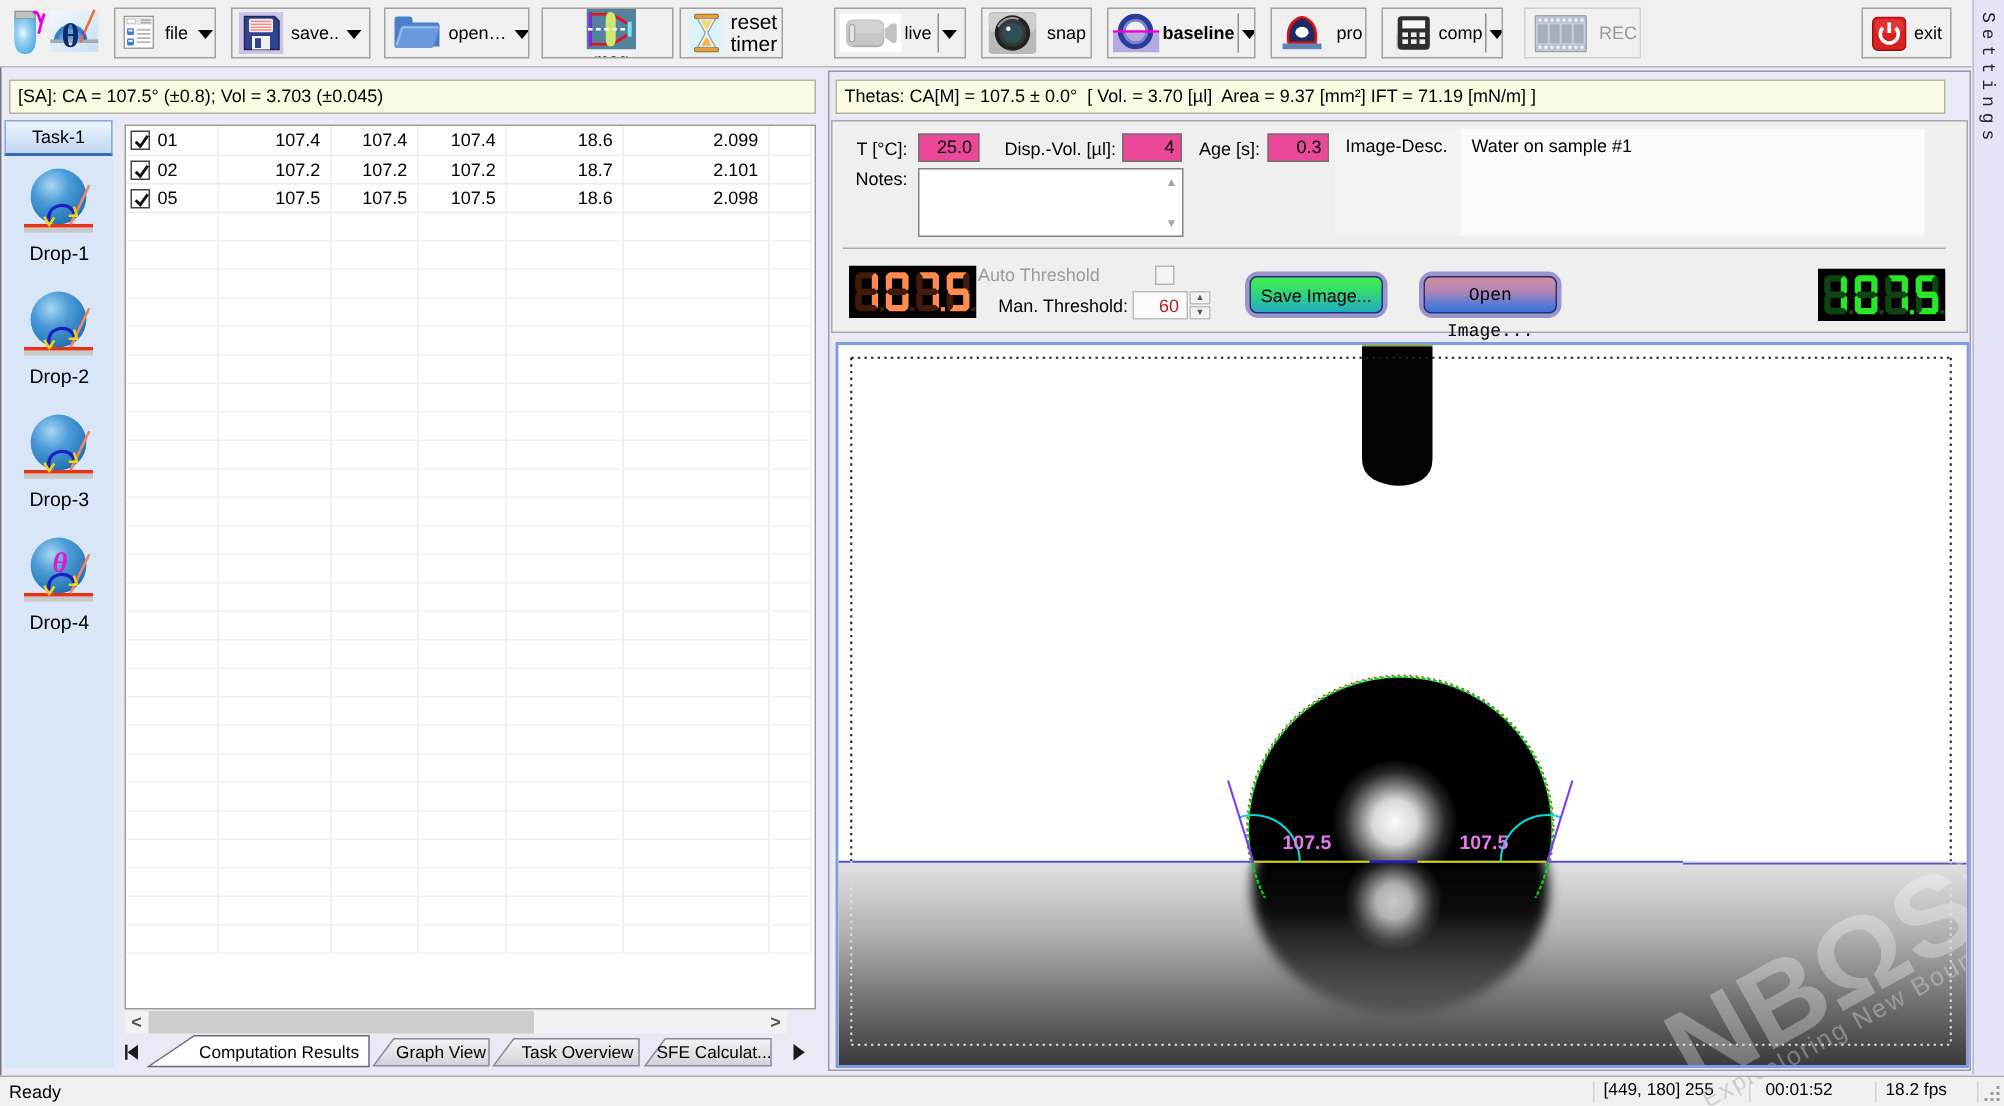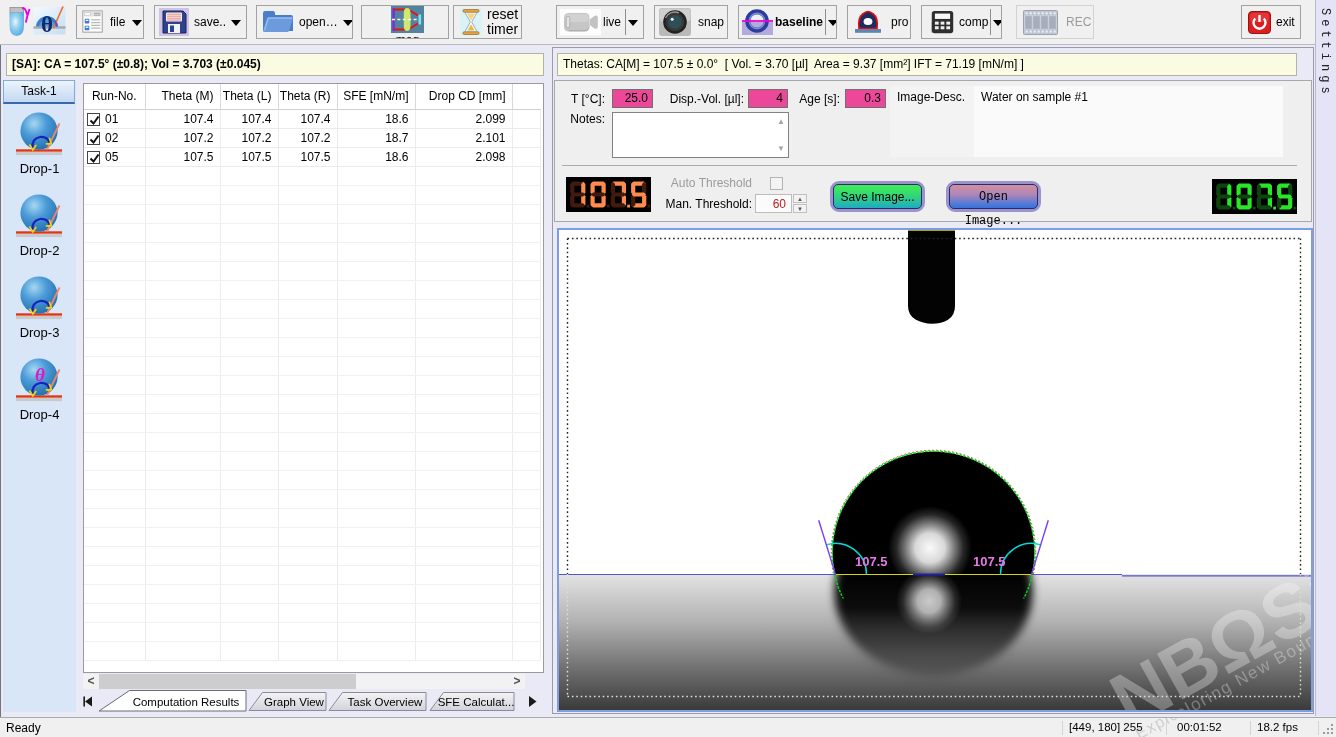--- a/index.html
+++ b/index.html
@@ -278,21 +278,21 @@
       <svg width="23" height="23" viewBox="0 0 23 23" style="margin-left:6px;">
         <rect x="0.5" y="0.5" width="22" height="22" rx="3.5" fill="#d91f1f" stroke="#a01010"></rect>
         <rect x="2" y="2" width="19" height="9" rx="3.5" fill="#e23535"></rect>
         <path d="M7.2 7.5 A 6 6 0 1 0 15.8 7.5" stroke="#fff" stroke-width="2.4" fill="none"></path>
         <line x1="11.5" y1="4" x2="11.5" y2="11" stroke="#fff" stroke-width="2.4"></line>
       </svg>
       <span class="lbl" style="margin-left:5px;">exit</span>
     </div>
   </div>
 
-  <div class="ybar" style="left:6px; width:538px;font-weight:bold;">[SA]: CA = 107.5° (±0.8); Vol = 3.703 (±0.045)</div>
+  <div class="ybar" style="left:6px; width:538px;">[SA]: CA = 107.5° (±0.8); Vol = 3.703 (±0.045)</div>
 
   <div id="sidebar"></div>
   <div id="task1">Task-1</div>
   <svg class="abs" style="left:11px;top:106px;" width="57" height="52" viewBox="0 0 57 52">
     <defs>
       <radialGradient id="sph" cx="0.37" cy="0.3" r="0.72">
         <stop offset="0" stop-color="#a6d7f2"></stop>
           <stop offset="0.45" stop-color="#4d9cd8"></stop>
           <stop offset="1" stop-color="#2272b2"></stop>
       </radialGradient>
@@ -342,29 +342,20 @@
       <colgroup>
           <col style="width:61px">
           <col style="width:75px">
           <col style="width:58px">
       <col style="width:59px">
           <col style="width:78px">
           <col style="width:97px">
           <col style="width:28px">
         </colgroup>
       <tbody>
-          <tr>
-            <th class="vline">Run-No.</th>
-            <th class="num vline">Theta (M)</th>
-            <th class="num vline">Theta (L)</th>
-          <th class="num vline">Theta (R)</th>
-            <th class="num vline">SFE [mN/m]</th>
-            <th class="num vline">Drop CD [mm]</th>
-            <th></th>
-          </tr>
       <tr class="datarow">
             <td class="vline"><span class="cb"><svg width="13" height="13">
                   <path d="M2.5 6.5 L5.5 9.5 L10.5 2.5" stroke="#111" stroke-width="2" fill="none"></path>
                 </svg></span>01</td>
             <td class="num vline">107.4</td>
             <td class="num vline">107.4</td>
             <td class="num vline">107.4</td>
             <td class="num vline">18.6</td>
             <td class="num vline">2.099</td>
             <td class="vline"></td>
@@ -736,21 +727,21 @@
     <polygon points="2.1,0 4.2,2.1 4.2,10.9 2.1,13 0,10.9 0,2.1" transform="translate(11,0.35)" fill="#0d440f"></polygon>
     <polygon points="2.1,0 4.2,2.1 4.2,10.9 2.1,13 0,10.9 0,2.1" transform="translate(11,12.55)" fill="#28e628"></polygon>
     <polygon points="0,2.1 2.1,0 12.4,0 14.5,2.1 12.4,4.2 2.1,4.2" transform="translate(0.5,21.8)" fill="#28e628"></polygon>
     <polygon points="2.1,0 4.2,2.1 4.2,10.9 2.1,13 0,10.9 0,2.1" transform="translate(0,12.55)" fill="#0d440f"></polygon>
     <polygon points="2.1,0 4.2,2.1 4.2,10.9 2.1,13 0,10.9 0,2.1" transform="translate(0,0.35)" fill="#28e628"></polygon>
     <polygon points="0,2.1 2.1,0 12.4,0 14.5,2.1 12.4,4.2 2.1,4.2" transform="translate(0.5,10.9)" fill="#28e628"></polygon>
     <rect x="16.4" y="23.2" width="2.8" height="2.8" fill="#0d440f"></rect>
     </g>
     </svg>
 
-  <div class="lab" style="left:652px; top:176px; width:100px; text-align:right; color:#9b9b9b;">Auto Threshold</div>
+  <div class="lab" style="left:652px; top:176px; width:100px; color:#9b9b9b;">Auto Threshold</div>
   <div class="abs" style="left:770px; top:177px; width:13px; height:13px; background:#f4f4f4; border:1px solid #b4b4b4;"></div>
   <div class="lab" style="left:652px; top:197px; width:100px; text-align:right;">Man. Threshold:</div>
   <div class="abs" style="left:755px; top:194px; width:37px; height:19px; background:#fbfbfb; border:1px solid #bcbcbc; color:#b91c1c; text-align:right; padding:2px 5px 0 0;">60</div>
   <div class="abs" style="left:793px; top:194px; width:14px; height:9px; background:#f2f2f2; border:1px solid #c0c0c0; color:#555; font-size:6px; text-align:center; line-height:8px;">▲</div>
   <div class="abs" style="left:793px; top:204px; width:14px; height:9px; background:#f2f2f2; border:1px solid #c0c0c0; color:#555; font-size:6px; text-align:center; line-height:8px;">▼</div>
 
   <div class="glossy" style="left:830px; width:95px; background:linear-gradient(#42ef4e,#35dc6e 38%,#1fa7c9);">
     <div style="position:absolute; inset:0; border-radius:5px; border:1px solid #2a2a70; text-align:center; line-height:24px; font-size:12px;">Save Image...</div>
   </div>
   <div class="glossy" style="left:946px; width:95px; background:linear-gradient(#d2919c,#b286b6 40%,#3f77dc 88%,#3a70d8);font-family:Liberation Mono, monospace;">

